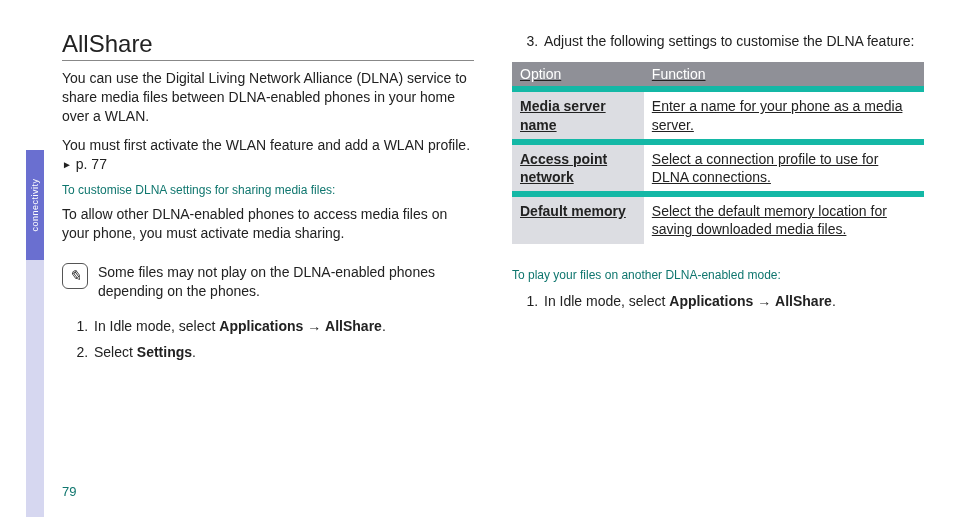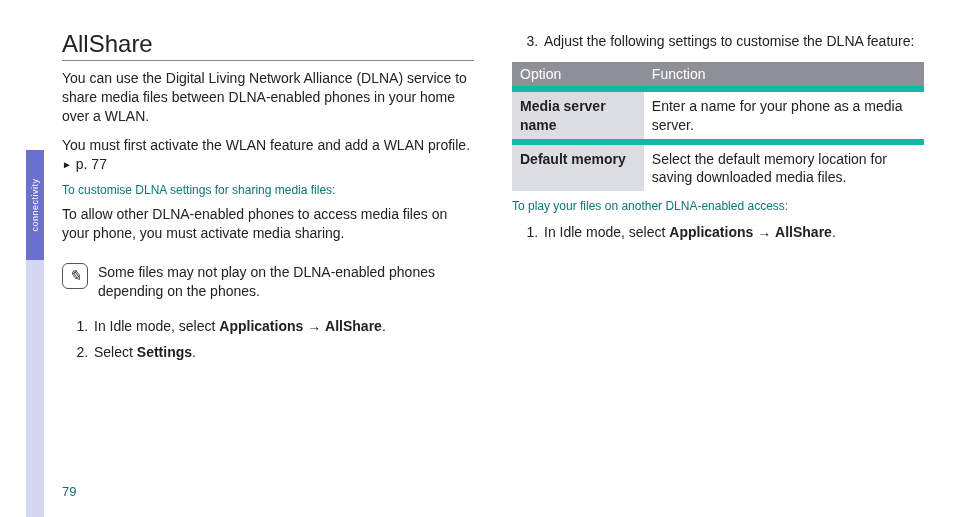--- a/index.html
+++ b/index.html
@@ -99,21 +99,22 @@
     padding-left: 30px;
     line-height: 1.6;
   }
   ol li { margin-bottom: 4px; padding-left: 2px; }
   .arrow { font-family: Arial; }
   b { font-weight: bold; }
 
   table.opts {
     border-collapse: collapse;
     width: 100%;
-    margin: 6px 0 8px 0;
+    margin: 6px 0 24px 0;
+    text-decoration: underline;
   }
   table.opts th {
     background: #8f9097;
     color: #fff;
     text-align: left;
     font-weight: 400;
     padding: 4px 8px;
     font-size: 14px;
   }
   table.opts td {
@@ -190,27 +191,31 @@
       <tbody>
           <tr>
         <th>Option</th>
         <th>Function</th>
       </tr>
       <tr class="sep">
         <td class="opt">Media server name</td>
         <td class="fn">Enter a name for your phone as a media server.</td>
       </tr>
       <tr class="sep">
+        <td class="opt">Access point network</td>
+        <td class="fn">Select a connection profile to use for DLNA connections.</td>
+      </tr>
+      <tr class="sep">
         <td class="opt">Default memory</td>
         <td class="fn">Select the default memory location for saving downloaded media files.</td>
       </tr>
     </tbody>
       </table>
 
-    <p class="sub-blue">To play your files on another DLNA-enabled access:</p>
+    <p class="sub-blue">To play your files on another DLNA-enabled mode:</p>
 
     <ol>
       <li>
         <span>In Idle mode, select </span><b>Applications</b><span class="arrow"> → </span><b>AllShare</b><span>.</span>
       </li>
     </ol>
   </div>
 
 </div>
 

